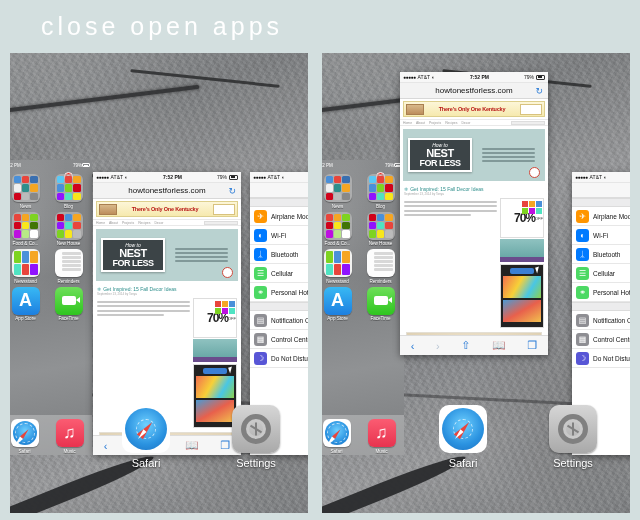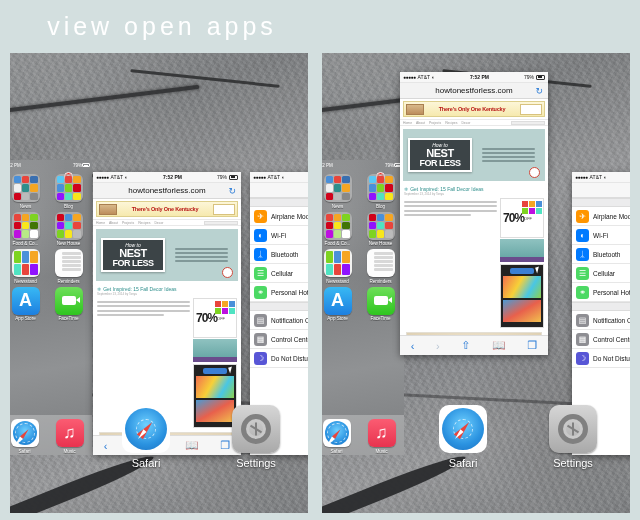--- a/index.html
+++ b/index.html
@@ -134,21 +134,21 @@
     background: radial-gradient(ellipse at center, #f4ecdc 0%, #e8dcc4 65%, #ded0b3 100%);
     display:flex; flex-direction:column; align-items:center; justify-content:center;
     color:#7a6a4f; line-height:1;
   }
   .fall-graphic .f1 { font-size:14px; font-weight:bold; color:#5f5645; letter-spacing:-.5px;}
   .fall-graphic .f2 { font-size:11px; font-style:italic; color:#c9a227; margin:1px 0;}
 
   .sidebar-ad { width: 44px; flex: none; }
   .ad-70 {
     height: 40px; border:1px solid #ddd; background:#fff; position:relative;
-    display:flex; align-items:center; padding-left:2px;
+    display:flex; align-items:center; padding-left:2px;justify-content:flex-end;
   }
   .ad-70 .big { font-size:12px; font-weight:bold; color:#222; letter-spacing:-1px;}
   .ad-70 .sm { font-size:4px; color:#444; }
   .ad-swatches { position:absolute; right:1px; top:2px; display:grid;
                  grid-template-columns: repeat(3, 6px); gap:1px; }
   .ad-swatches i { display:block; height:6px; }
   .ad-couch { height: 18px; background: linear-gradient(#8fc2c0,#6aa9a7); margin-top:1px;}
   .ad-label { height:5px; background:#6a4c8c; }
   .ad-pin { margin-top:2px; border:1px solid #ddd; background:#222; height:64px; position:relative; padding:2px;}
   .ad-pin .btn { height:6px; width:24px; margin:1px auto; background:#3b7fd4; border-radius:2px;}
@@ -232,21 +232,21 @@
              border-bottom:1px solid #e7e7e7; }
   .set-ic { width: 13px; height: 13px; border-radius: 3px; flex:none;
             display:flex;align-items:center;justify-content:center;color:#fff;font-size:8px;}
   .set-lbl { font-size: 6.5px; color:#111; white-space:nowrap; }
 </style>
 </head>
 <body>
 
 <div class="page">
 
-  <div class="caption caption-left">view open apps</div>
+  <div class="caption caption-left">close open apps</div>
 
   <div class="panel panel-left">
     <div class="grain"></div>
     <div class="crack c1"></div>
     <div class="crack c2"></div>
     <div class="crack c3"></div>
     <div class="crack c5"></div>
     <div class="crack c4"></div>
 
     <div class="card home-card" style="left:-8px; top:107px; width:90px; height:295px;">

